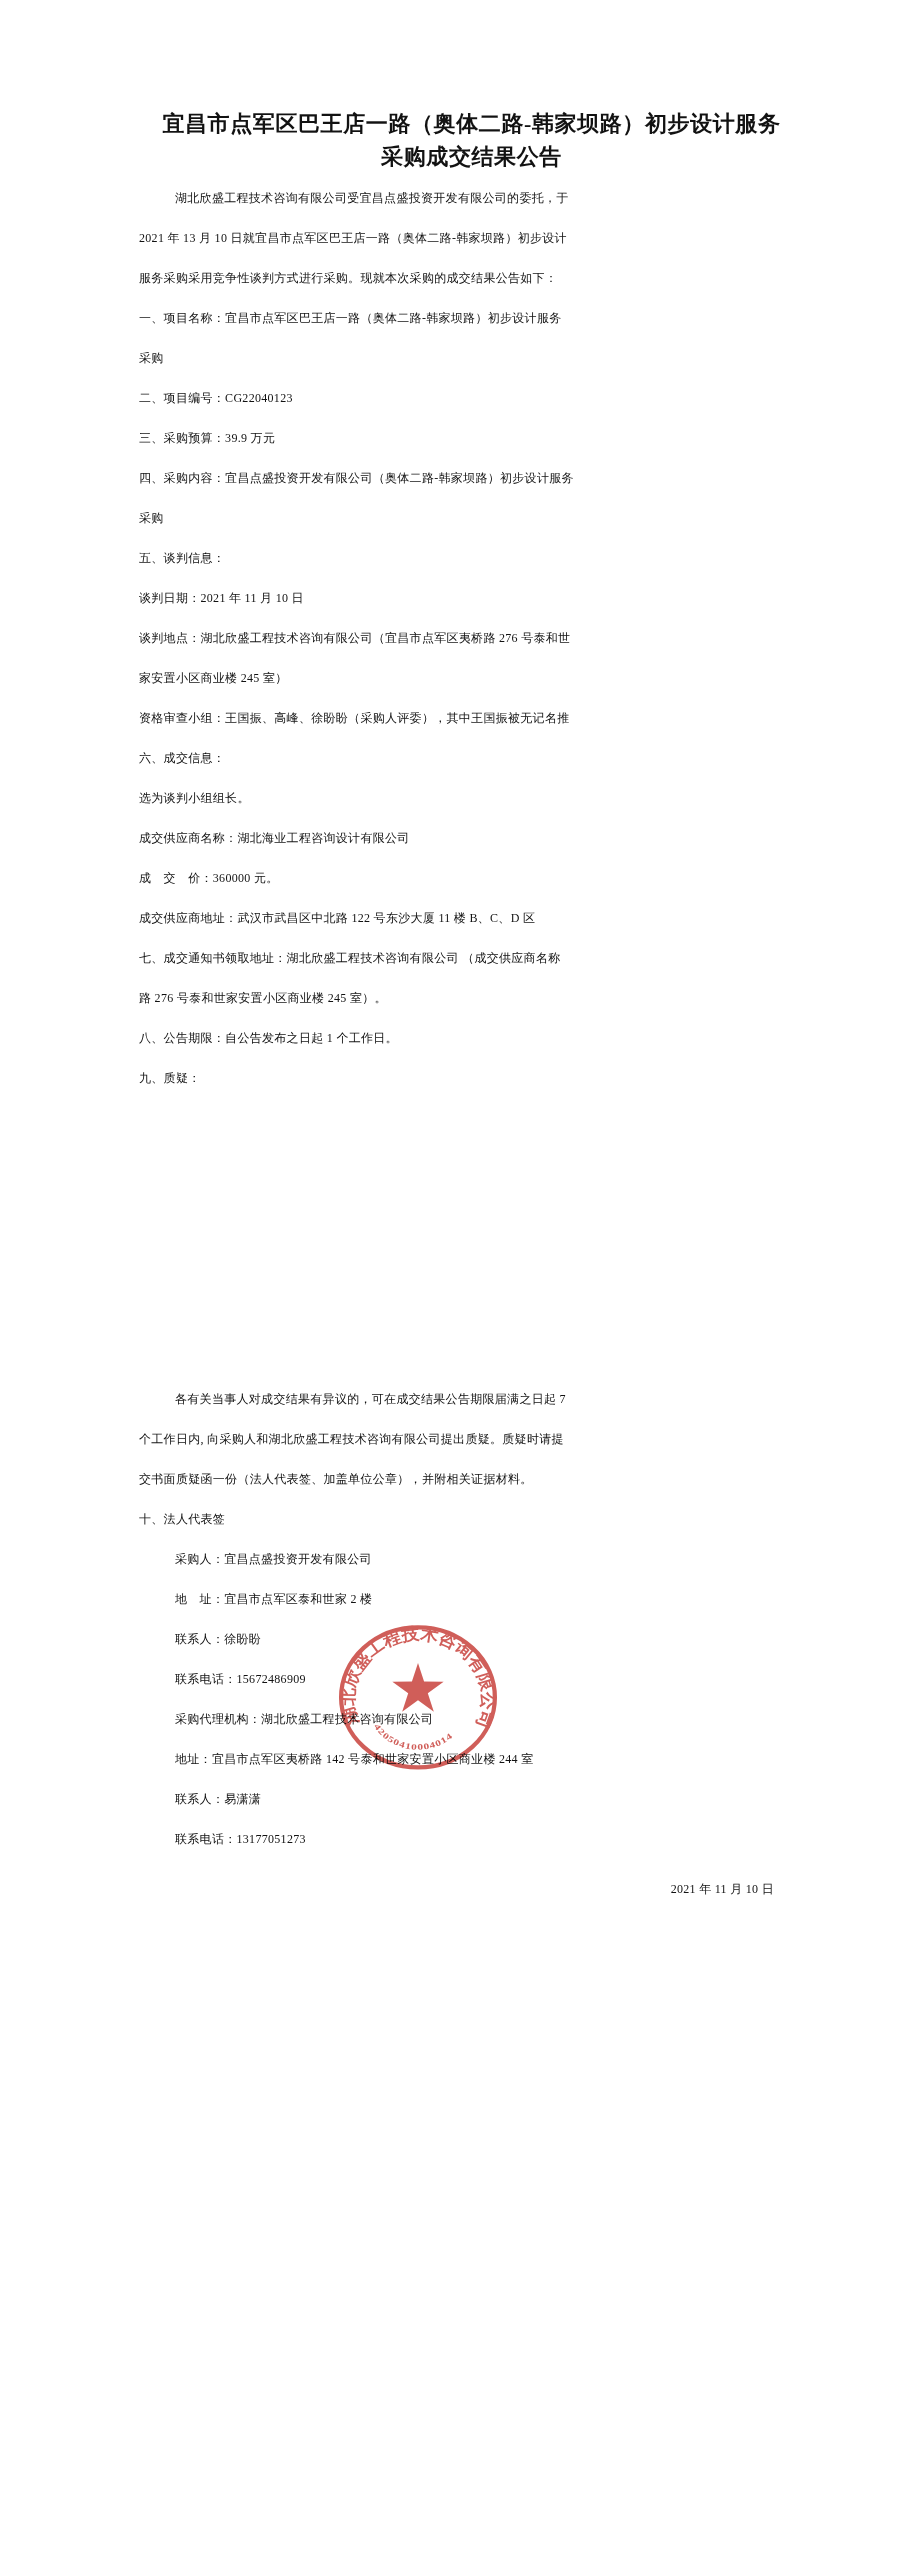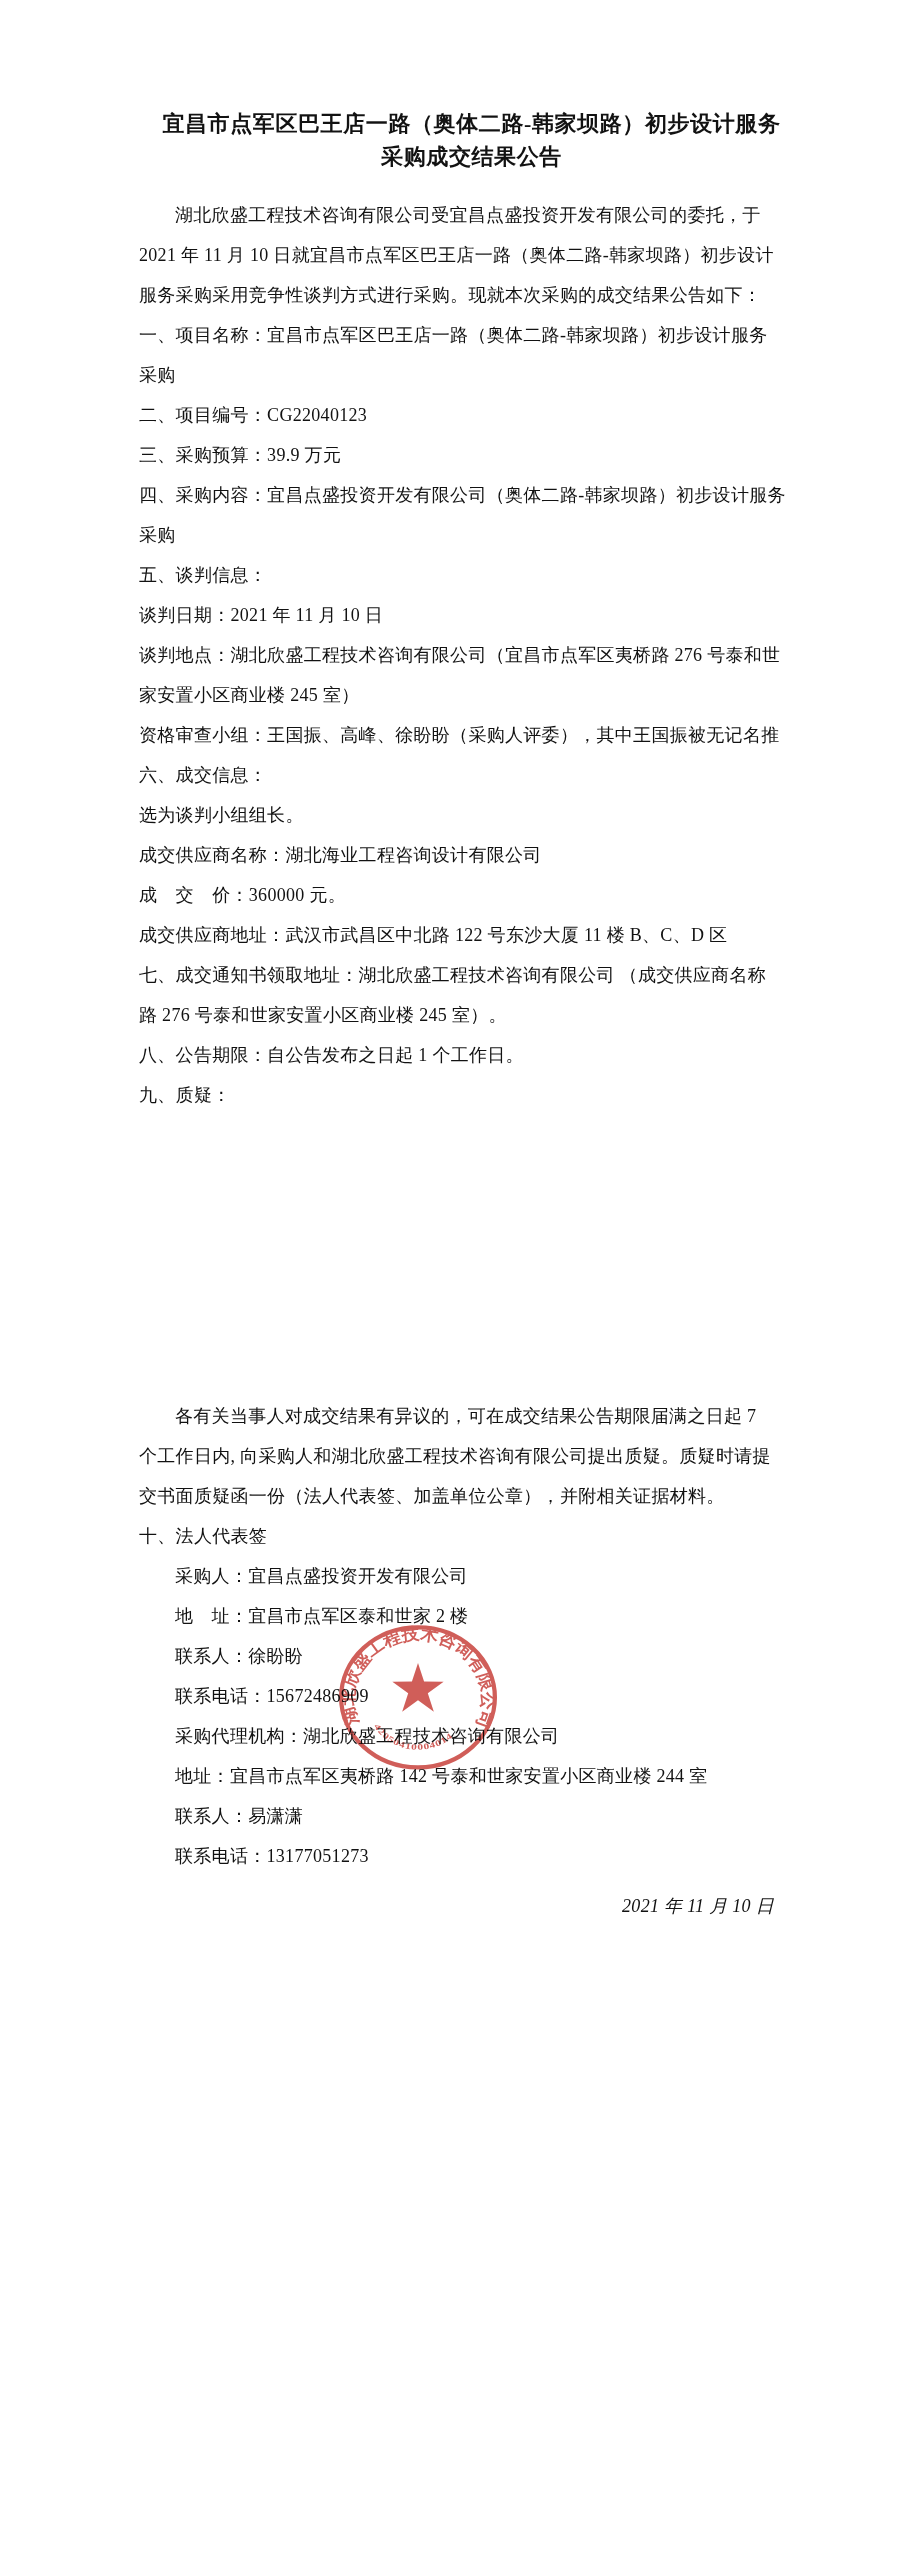--- a/index.html
+++ b/index.html
@@ -21,39 +21,38 @@
     margin:0;
     text-align:center;
     font-size:22px;
     font-weight:700;
     line-height:33px;
     letter-spacing:0.6px;
   }
   .title .tline { display:block; }
   .doc-body {
     position:absolute;
-    top:195px;
+    top:178px;
     left:139px;
     width:635px;
-    font-size:18px;
+    font-size:12px;
     line-height:40px;
   }
   .ln {
     margin:0;
     white-space:nowrap;
     letter-spacing:0.3px;
   }
   .indent { text-indent:36px; }
   .gap { height:281px; }
   .date-line {
     margin:10.3px 0 0 0;
     text-align:right;
     white-space:nowrap;
     letter-spacing:0.3px;
-    font-style:italic;
   }
   .seal {
     position:absolute;
     left:337px;
     top:1624px;
     width:162px;
     height:148px;
     opacity:0.85;
     mix-blend-mode:multiply;
     pointer-events:none;
@@ -68,21 +67,21 @@
 
 <div class="page">
 
   <h1 class="title">
     <span class="tline">宜昌市点军区巴王店一路（奥体二路-韩家坝路）初步设计服务</span>
     <span class="tline">采购成交结果公告</span>
   </h1>
 
   <div class="doc-body">
     <p class="ln indent">湖北欣盛工程技术咨询有限公司受宜昌点盛投资开发有限公司的委托，于</p>
-    <p class="ln">2021 年 11 月 10 日就宜昌市点军区巴王店一路（奥体二路-韩家坝路）初步设计</p>
+    <p class="ln">2021 年 13 月 10 日就宜昌市点军区巴王店一路（奥体二路-韩家坝路）初步设计</p>
     <p class="ln">服务采购采用竞争性谈判方式进行采购。现就本次采购的成交结果公告如下：</p>
     <p class="ln">一、项目名称：宜昌市点军区巴王店一路（奥体二路-韩家坝路）初步设计服务</p>
     <p class="ln">采购</p>
     <p class="ln">二、项目编号：CG22040123</p>
     <p class="ln">三、采购预算：39.9 万元</p>
     <p class="ln">四、采购内容：宜昌点盛投资开发有限公司（奥体二路-韩家坝路）初步设计服务</p>
     <p class="ln">采购</p>
     <p class="ln">五、谈判信息：</p>
     <p class="ln">谈判日期：2021 年 11 月 10 日</p>
     <p class="ln">谈判地点：湖北欣盛工程技术咨询有限公司（宜昌市点军区夷桥路 276 号泰和世</p>

